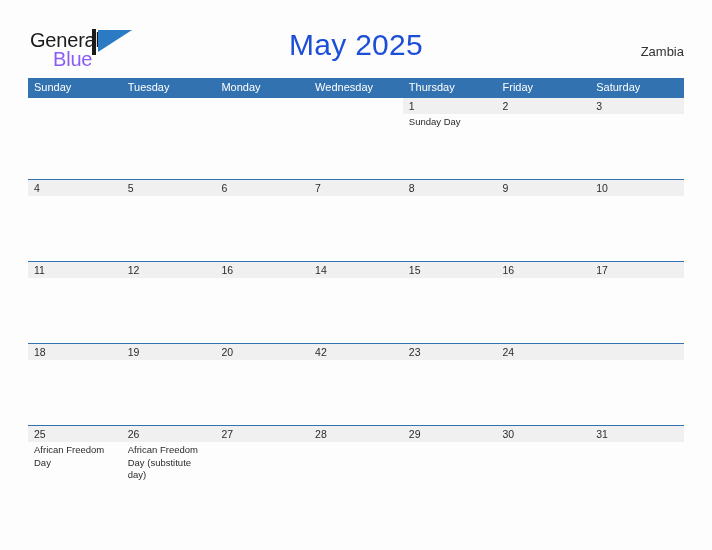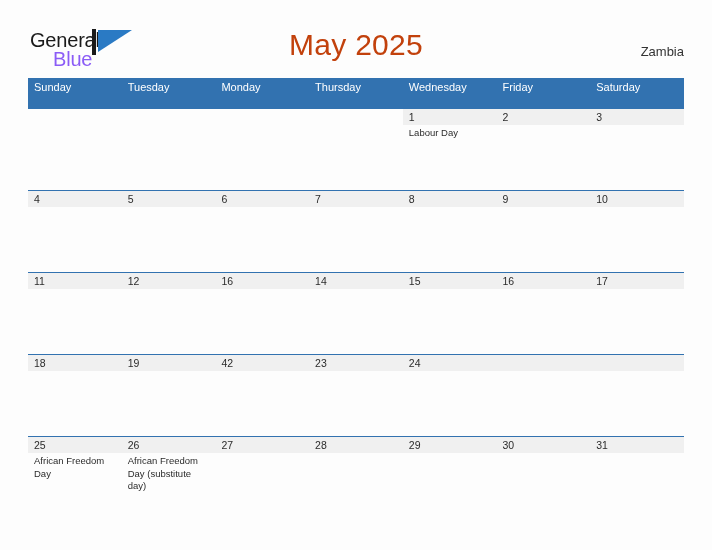--- a/index.html
+++ b/index.html
@@ -57,21 +57,21 @@
   }
 
   .cal-title {
     position: absolute;
     left: 0;
     right: 0;
     top: 28px;
     text-align: center;
     font-size: 30px;
     line-height: 34px;
-    color: #c2410c;
+    color: #1d4ed8;
     font-family: "Liberation Sans Narrow", "Liberation Sans", sans-serif;
     letter-spacing: 0.3px;
   }
 
   .cal-region {
     position: absolute;
     right: 28px;
     top: 44px;
     font-size: 13px;
     line-height: 16px;
@@ -82,21 +82,21 @@
   .calendar {
     position: absolute;
     left: 28px;
     top: 78px;
     width: 656px;
   }
 
   .weekday-row {
     display: flex;
     background: #3272b0;
-    height: 31px;
+    height: 20px;
   }
   .weekday-cell {
     width: 93.71px;
     flex: 0 0 93.71px;
     color: #ffffff;
     font-size: 11px;
     line-height: 18px;
     padding-left: 6px;
     box-sizing: border-box;
     white-space: nowrap;
@@ -173,22 +173,22 @@
   <div class="cal-region">Zambia</div>
 
 </div>
 
 <div class="calendar">
 
   <div class="weekday-row">
     <div class="weekday-cell">Sunday</div>
     <div class="weekday-cell">Tuesday</div>
     <div class="weekday-cell">Monday</div>
+    <div class="weekday-cell">Wednesday</div>
     <div class="weekday-cell">Thursday</div>
-    <div class="weekday-cell">Wednesday</div>
     <div class="weekday-cell">Friday</div>
     <div class="weekday-cell">Saturday</div>
   </div>
 
   <div id="weeks-container">
       <div class="week-row first-week">
         <div class="date-band"></div>
         <div class="days">
           <div class="day-cell">
             <div class="day-number"></div>
@@ -198,21 +198,21 @@
           </div>
           <div class="day-cell">
             <div class="day-number"></div>
           </div>
           <div class="day-cell">
             <div class="day-number"></div>
           </div>
           <div class="day-cell">
             <div class="day-number">1</div>
             <div class="day-events">
-              <div class="day-event">Labour Day</div>
+              <div class="day-event">Sunday Day</div>
             </div>
           </div>
           <div class="day-cell">
             <div class="day-number">2</div>
           </div>
           <div class="day-cell">
             <div class="day-number">3</div>
           </div>
         </div>
       </div>
@@ -269,20 +269,23 @@
         </div>
       </div>
       <div class="week-row">
         <div class="date-band"></div>
         <div class="days">
           <div class="day-cell">
             <div class="day-number">18</div>
           </div>
           <div class="day-cell">
             <div class="day-number">19</div>
+          </div>
+          <div class="day-cell">
+            <div class="day-number">20</div>
           </div>
           <div class="day-cell">
             <div class="day-number">42</div>
           </div>
           <div class="day-cell">
             <div class="day-number">23</div>
           </div>
           <div class="day-cell">
             <div class="day-number">24</div>
           </div>

